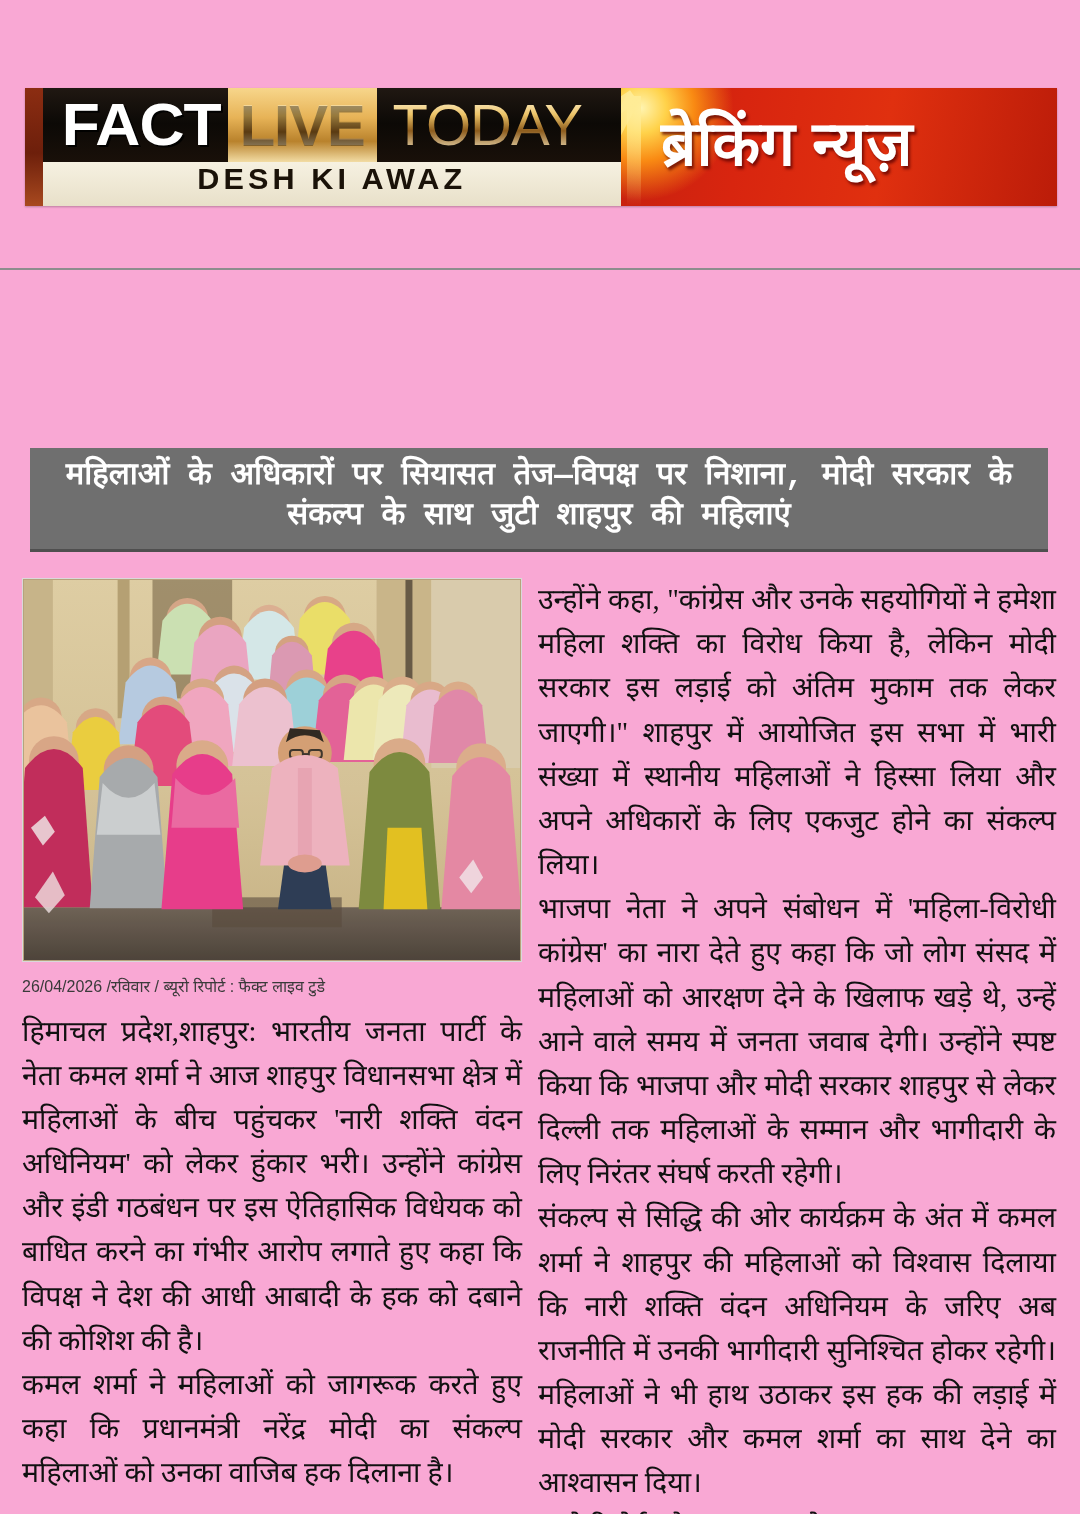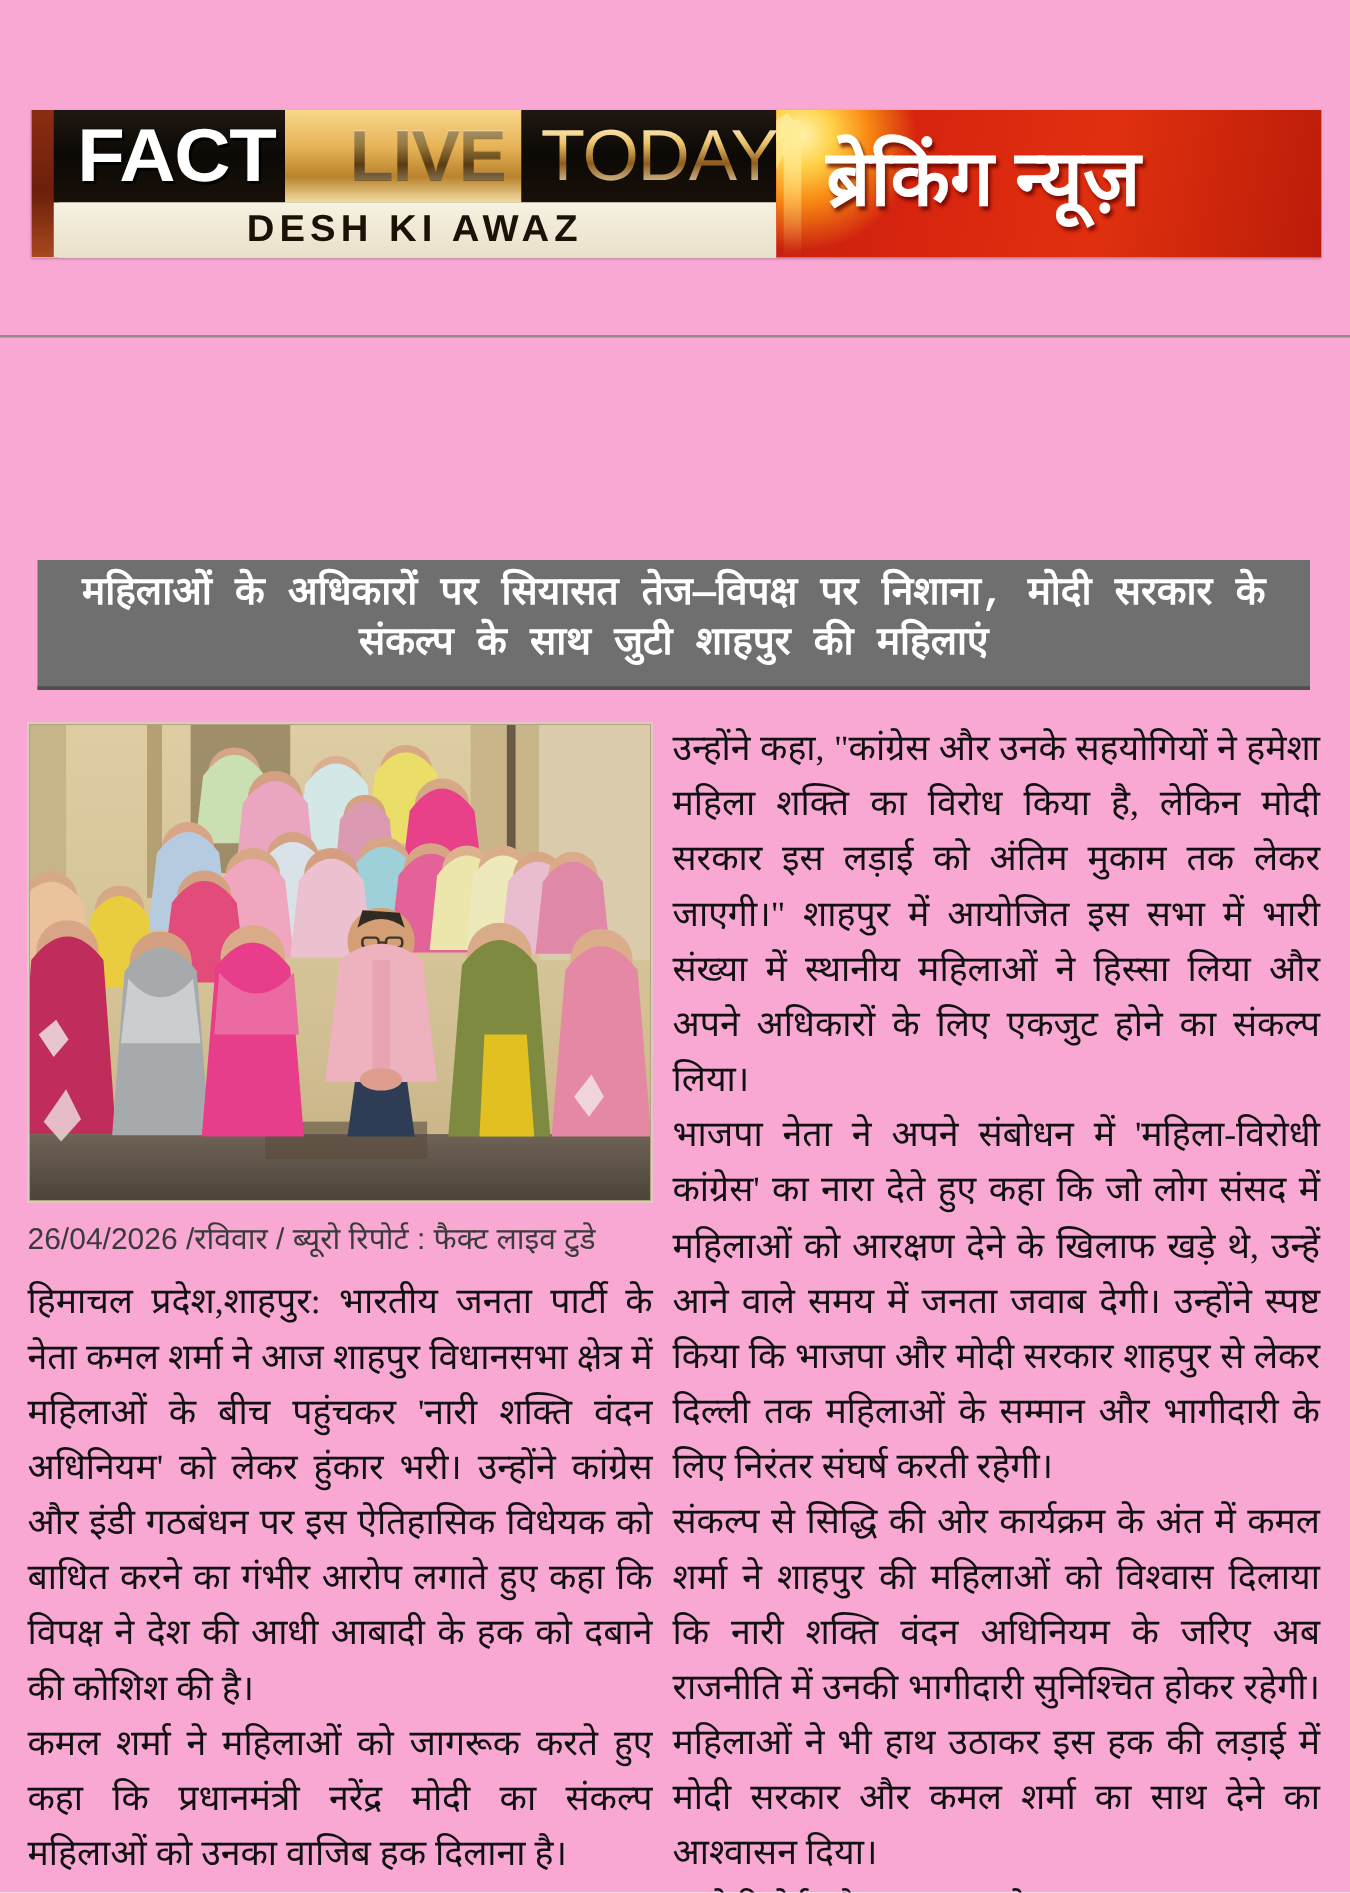--- a/index.html
+++ b/index.html
@@ -82,21 +82,20 @@
     font-family: "Liberation Sans", sans-serif;
     font-weight: 700;
     font-size: 58px;
     line-height: 1;
     letter-spacing: -1px;
     background: linear-gradient(180deg,#fff2cf 0%,#e8bb5e 34%,#8a5a1c 62%,#f6e7bd 100%);
     -webkit-background-clip: text;
     background-clip: text;
     color: transparent;
     text-shadow: 0 1px 0 rgba(0,0,0,.35);
-    margin-left: 40px;
   }
   .word-today {
     font-family: "Liberation Sans", sans-serif;
     font-weight: 400;
     font-size: 58px;
     line-height: 1;
     letter-spacing: -1px;
     margin-left: 16px;
     background: linear-gradient(180deg,#fff6dc 0%,#ecc367 32%,#8d5c1d 60%,#f7ebc6 100%);
     -webkit-background-clip: text;
@@ -104,21 +103,20 @@
     color: transparent;
   }
   .brand-bottom {
     position: absolute;
     left: 18px;
     top: 74px;
     right: 0;
     bottom: 0;
     background: linear-gradient(180deg,#f6f1e1 0%,#e8e0c9 100%);
     display: flex;
-    align-items: center;
     justify-content: center;
   }
   .tagline {
     font-family: "Liberation Sans", sans-serif;
     font-weight: 700;
     font-size: 30px;
     letter-spacing: 4px;
     color: #1a1208;
     transform: scaleX(1.02);
   }
@@ -229,21 +227,21 @@
     overflow: hidden;
     position: relative;
     background: #cdbfa3;
   }
   .photo-svg { display: block; width: 100%; height: 100%; }
 
   
   .byline {
     margin-top: 14px;
     font-family: "Liberation Sans", "DejaVu Sans", sans-serif;
-    font-size: 24px;
+    font-size: 16px;
     line-height: 1.35;
     color: #3a3a3a;
     white-space: nowrap;
   }
 
   
   .bodytext {
     font-family: "Liberation Serif", "DejaVu Serif", serif;
     font-size: 28.5px;
     line-height: 1.55;

